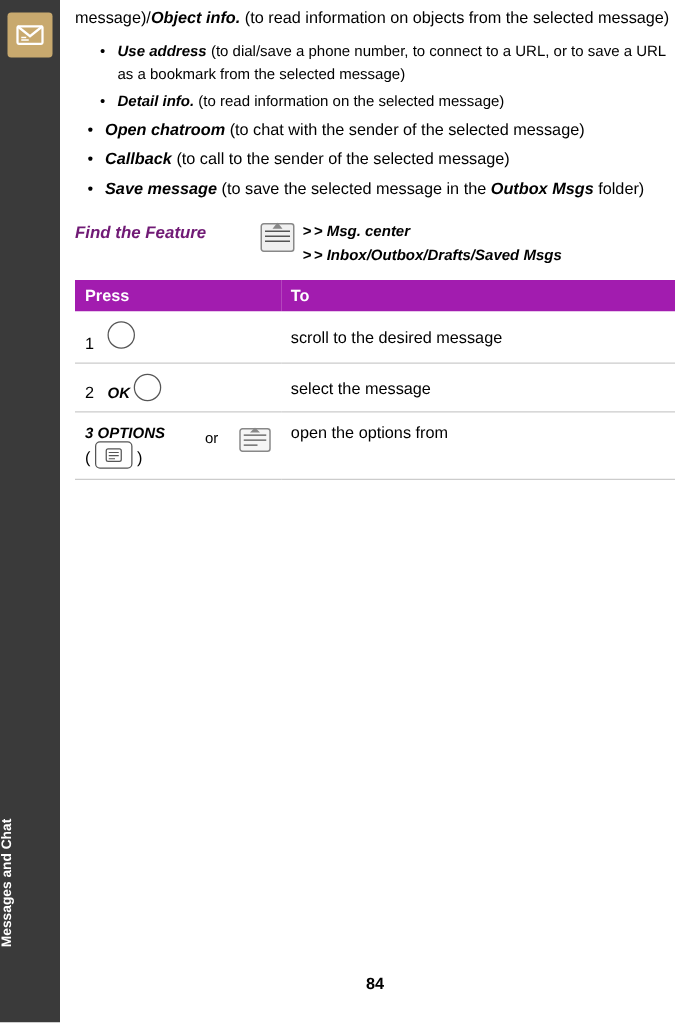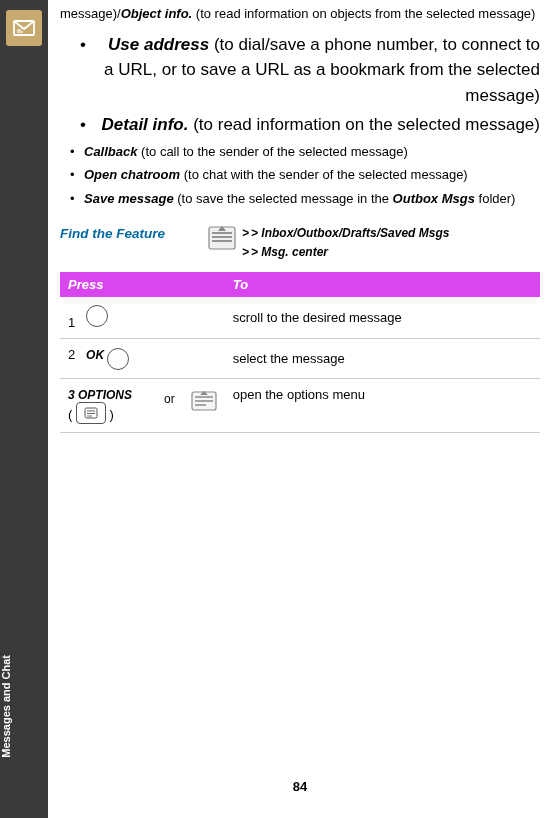--- a/index.html
+++ b/index.html
@@ -102,23 +102,22 @@
     .sub-bullet-list {
       list-style: none;
       padding-left: 20px;
       margin-top: 2px;
     }
 
     .sub-bullet-list li {
       position: relative;
       padding-left: 14px;
       margin-bottom: 4px;
-      font-size: 17px;
+      font-size: 12px;
       line-height: 1.5;
-      text-align: right;
     }
 
     .sub-bullet-list li::before {
       content: "•";
       position: absolute;
       left: 0;
       top: 0;
     }
 
     
@@ -126,21 +125,21 @@
       display: flex;
       align-items: flex-start;
       margin: 8px 0 6px 0;
       gap: 8px;
     }
 
     .find-feature-label {
       font-weight: bold;
       font-style: italic;
       font-size: 13.5px;
-      color: #0369a1;
+      color: #701a75;
       min-width: 140px;
       padding-top: 2px;
     }
 
     .find-feature-nav {
       display: flex;
       align-items: flex-start;
       gap: 6px;
     }
 
@@ -164,23 +163,22 @@
     }
 
     
     .press-table {
       width: 100%;
       border-collapse: collapse;
       margin-top: 4px;
     }
 
     .press-table thead tr {
-      background: #d946ef;
+      background: #a21caf;
       color: #fff;
-      font-style: italic;
     }
 
     .press-table thead th {
       padding: 5px 8px;
       font-size: 13px;
       font-weight: bold;
       text-align: left;
     }
 
     .press-table thead th:first-child {
@@ -201,21 +199,21 @@
       width: 90px;
       vertical-align: middle;
     }
 
     .cell-row-number {
       font-size: 13px;
     }
 
     .button-icon {
       display: inline-flex;
-      align-items: flex-start;
+      align-items: flex-end;
       justify-content: center;
     }
 
     .circle-btn {
       width: 22px;
       height: 22px;
       border-radius: 50%;
       border: 1.5px solid #555;
       display: inline-flex;
       align-items: center;
@@ -293,26 +291,26 @@
         <span> (to dial/save a phone number, to connect to a URL, or to save a URL as a bookmark from the selected message)</span>
       </li>
       <li>
         <span class="bold-italic">Detail info.</span>
         <span> (to read information on the selected message)</span>
       </li>
     </ul>
 
     <ul class="bullet-list">
       <li>
+        <span class="bold-italic">Open chatroom</span>
+        <span> (to chat with the sender of the selected message)</span>
+      </li>
+      <li>
         <span class="bold-italic">Callback</span>
         <span> (to call to the sender of the selected message)</span>
-      </li>
-      <li>
-        <span class="bold-italic">Open chatroom</span>
-        <span> (to chat with the sender of the selected message)</span>
       </li>
       <li>
         <span class="bold-italic">Save message</span>
         <span> (to save the selected message in the </span><span class="bold-italic">Outbox Msgs</span><span> folder)</span>
       </li>
     </ul>
 
     <div class="find-feature-row">
       <div class="find-feature-label">Find the Feature</div>
       <div class="find-feature-nav">
@@ -320,24 +318,24 @@
         <svg class="nav-icon" viewBox="0 0 28 24" fill="none" xmlns="http://www.w3.org/2000/svg">
           <rect x="1" y="1" width="26" height="22" rx="2" stroke="#888" stroke-width="1.2" fill="#f0f0f0"></rect>
           <line x1="4" y1="7" x2="24" y2="7" stroke="#555" stroke-width="1.2"></line>
           <line x1="4" y1="11" x2="24" y2="11" stroke="#555" stroke-width="1.2"></line>
           <line x1="4" y1="15" x2="24" y2="15" stroke="#555" stroke-width="1.2"></line>
 
           <polygon points="14,0 18,5 10,5" fill="#888"></polygon>
         </svg>
         <div class="nav-steps">
           <div>
-            <span class="arrow">&gt;</span><span>&gt; Inbox/Outbox/Drafts/Saved Msgs</span>
+            <span class="arrow">&gt;</span><span>&gt; Msg. center</span>
           </div>
           <div>
-            <span class="arrow">&gt;</span><span>&gt; Msg. center</span>
+            <span class="arrow">&gt;</span><span>&gt; Inbox/Outbox/Drafts/Saved Msgs</span>
           </div>
         </div>
       </div>
     </div>
 
     <table class="press-table">
       <thead>
         <tr>
           <th>Press</th>
           <th>To</th>
@@ -397,21 +395,21 @@
                   <rect x="1" y="1" width="24" height="18" rx="2" stroke="#888" stroke-width="1.2" fill="#f5f5f5"></rect>
                   <line x1="4" y1="6" x2="22" y2="6" stroke="#555" stroke-width="1"></line>
                   <line x1="4" y1="10" x2="22" y2="10" stroke="#555" stroke-width="1"></line>
                   <line x1="4" y1="14" x2="15" y2="14" stroke="#555" stroke-width="1"></line>
                   <polygon points="13,0 17,4 9,4" fill="#888"></polygon>
                 </svg>
               </div>
             </div>
           </td>
           <td style="vertical-align:top; padding-top:8px;">
-            <span>open the options menu</span>
+            <span>open the options from</span>
           </td>
         </tr>
       </tbody>
     </table>
 
     <div class="page-number">84</div>
 
   </div>
 </div>
 

